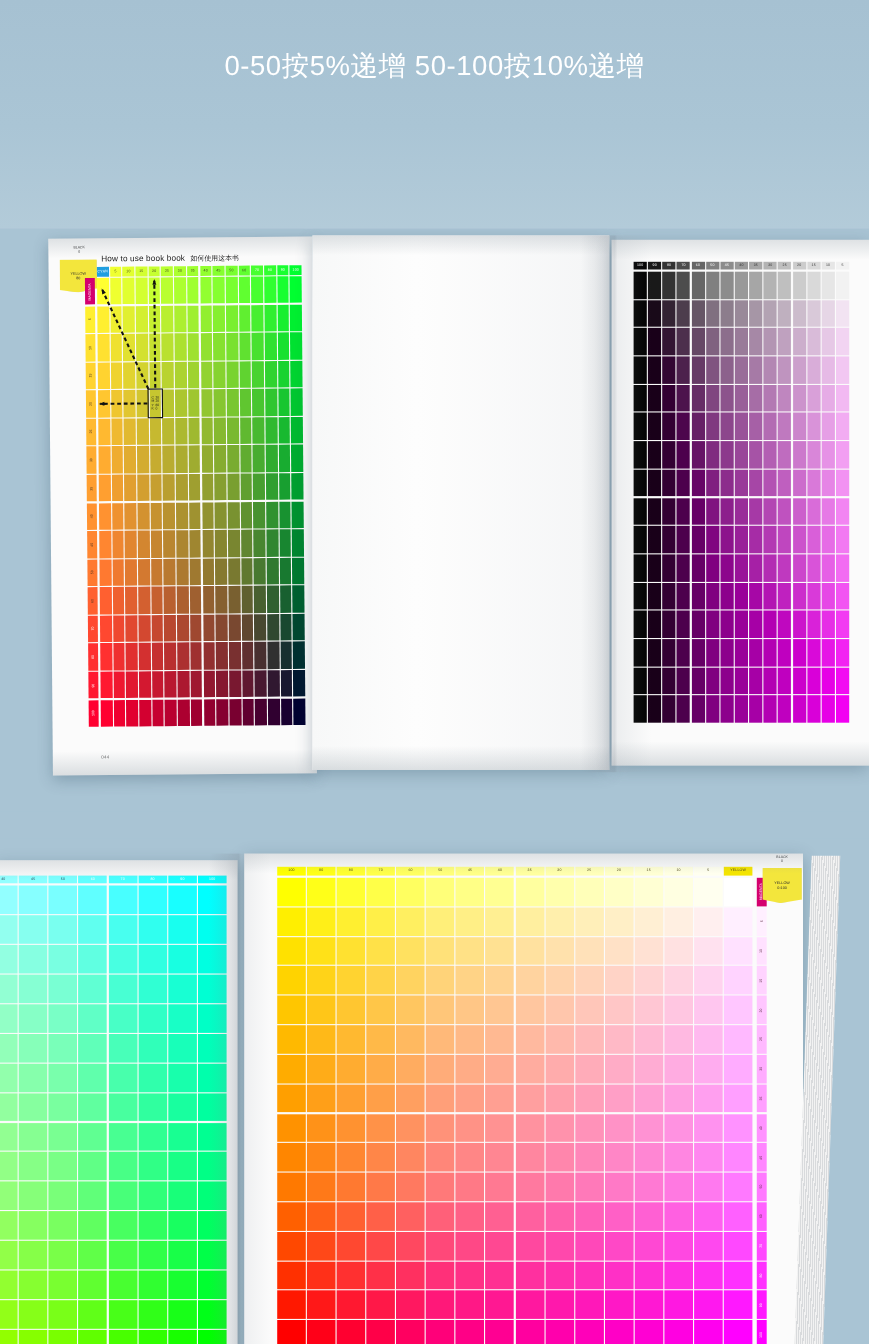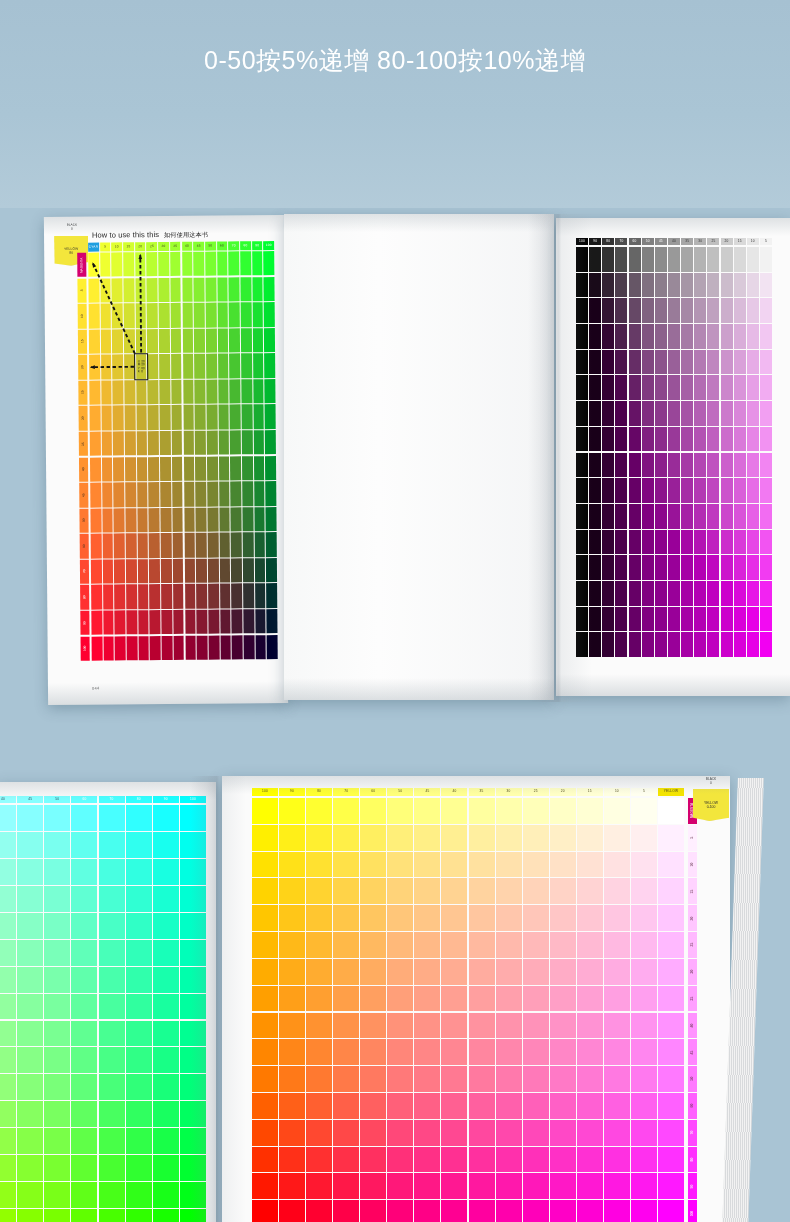--- a/index.html
+++ b/index.html
@@ -120,29 +120,29 @@
   }
   .callout .keys, .callout .vals { display:flex; flex-direction:column; }
   svg.arrows { position:absolute; left:0; top:0; overflow:visible; pointer-events:none; }
 </style>
 </head>
 <body>
 
 <div class="page">
 
   <div class="banner">
-    <div class="sub">0-50按5%递增 80-100按10%递增</div>
+    <div class="sub">0-50按5%递增 50-100按10%递增</div>
   </div>
 
   <div class="photo photo-top">
     <div class="bg-fill"></div>
 
     <div class="sheet" id="top-left-sheet" style="left:46px; top:8px; width:240px; height:488px; transform:rotate(-0.5deg);">
       <div class="sheet-inner" id="top-left-inner">
-          <div class="howto-title" style="left: 48px; top: 14px;"><b>How to use this this</b><span class="cn">如何使用这本书</span></div>
+          <div class="howto-title" style="left: 48px; top: 14px;"><b>How to use book book</b><span class="cn">如何使用这本书</span></div>
           <div class="tab-cap" style="left: 13px; top: 7px; width: 30px;">
             <div>BLACK</div>
             <div>0</div>
           </div>
           <div class="tab" style="left: 10px; top: 19px; width: 34px; height: 30px; clip-path: polygon(0px 0px, 100% 0px, 100% 88%, 50% 100%, 0px 92%);">
             <div class="tab-label">
               <div>YELLOW</div>
               <div>80</div>
             </div>
           </div>

